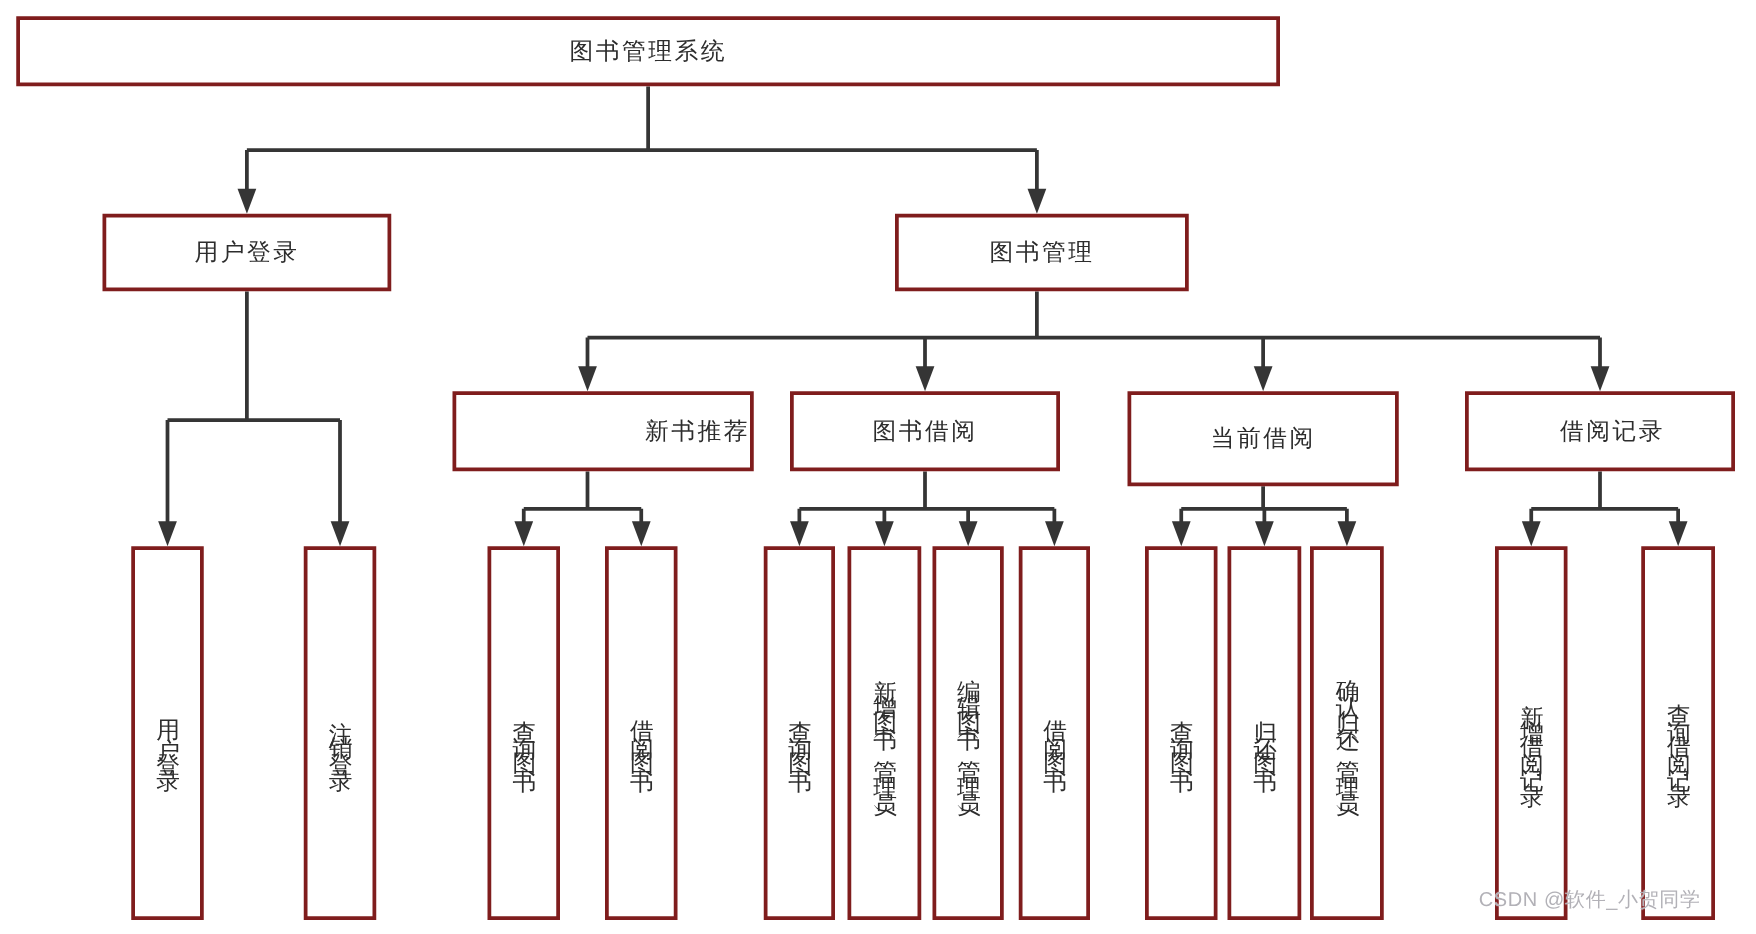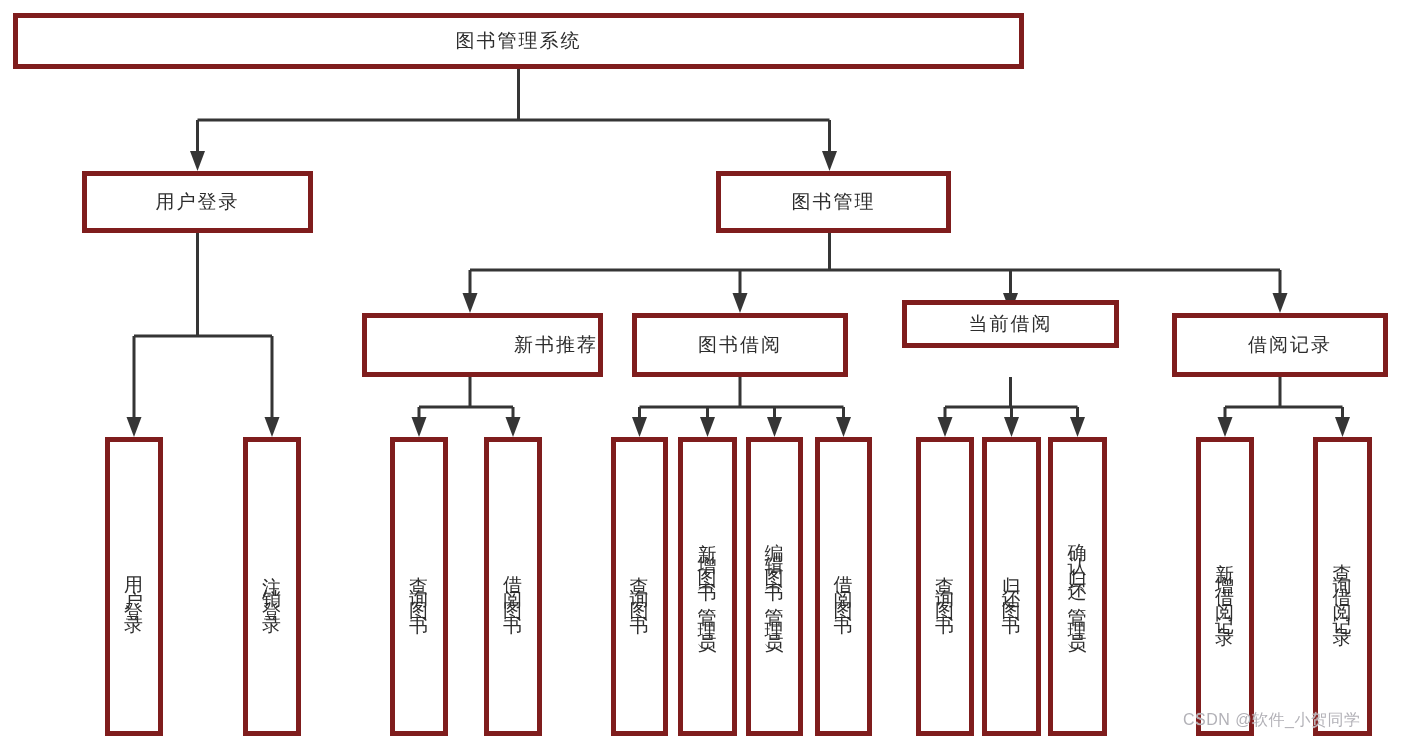--- a/index.html
+++ b/index.html
@@ -20,21 +20,21 @@
     left: 0;
     top: 0;
     width: 1405px;
     height: 747px;
     z-index: 1;
   }
   .node {
     position: absolute;
     box-sizing: border-box;
     background: #ffffff;
-    border: 5px solid #7f1d1d;
+    border: 3px solid #7f1d1d;
     display: flex;
     align-items: center;
     justify-content: center;
     z-index: 2;
   }
   .hlabel {
     font-size: 19px;
     letter-spacing: 2px;
     color: #2d2d2d;
     white-space: nowrap;
@@ -121,21 +121,21 @@
   <div class="node" style="left:716px; top:171px; width:235px; height:62px;">
     <span class="hlabel">图书管理</span>
   </div>
 
   <div class="node" style="left:362px; top:313px; width:241px; height:64px;justify-content:flex-end;">
     <span class="hlabel">新书推荐</span>
   </div>
   <div class="node" style="left:632px; top:313px; width:216px; height:64px;">
     <span class="hlabel">图书借阅</span>
   </div>
-  <div class="node" style="left:902px; top:300px; width:217px; height:48px;">
+  <div class="node" style="left:902px; top:313px; width:217px; height:76px;">
     <span class="hlabel">当前借阅</span>
   </div>
   <div class="node" style="left:1172px; top:313px; width:216px; height:64px;padding-left:20px;">
     <span class="hlabel">借阅记录</span>
   </div>
 
   <div class="node" style="left:105px; top:437px; width:58px; height:299px;">
     <span class="vlabel">用户登录</span>
   </div>
   <div class="node" style="left:243px; top:437px; width:58px; height:299px;">

